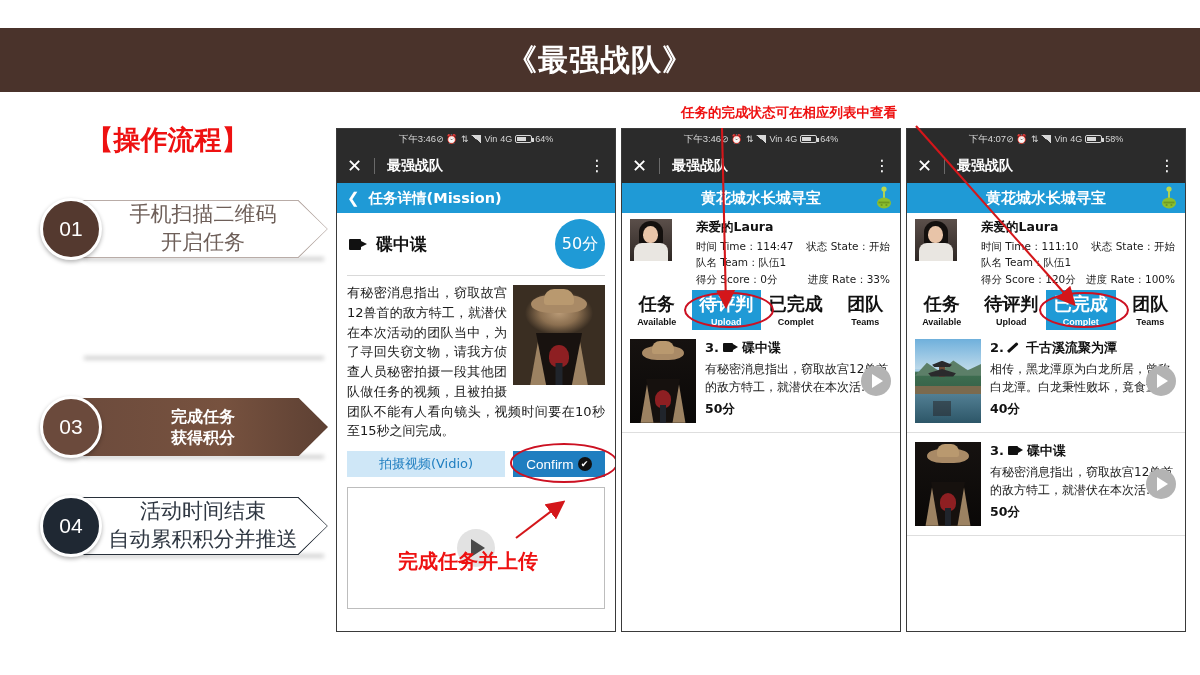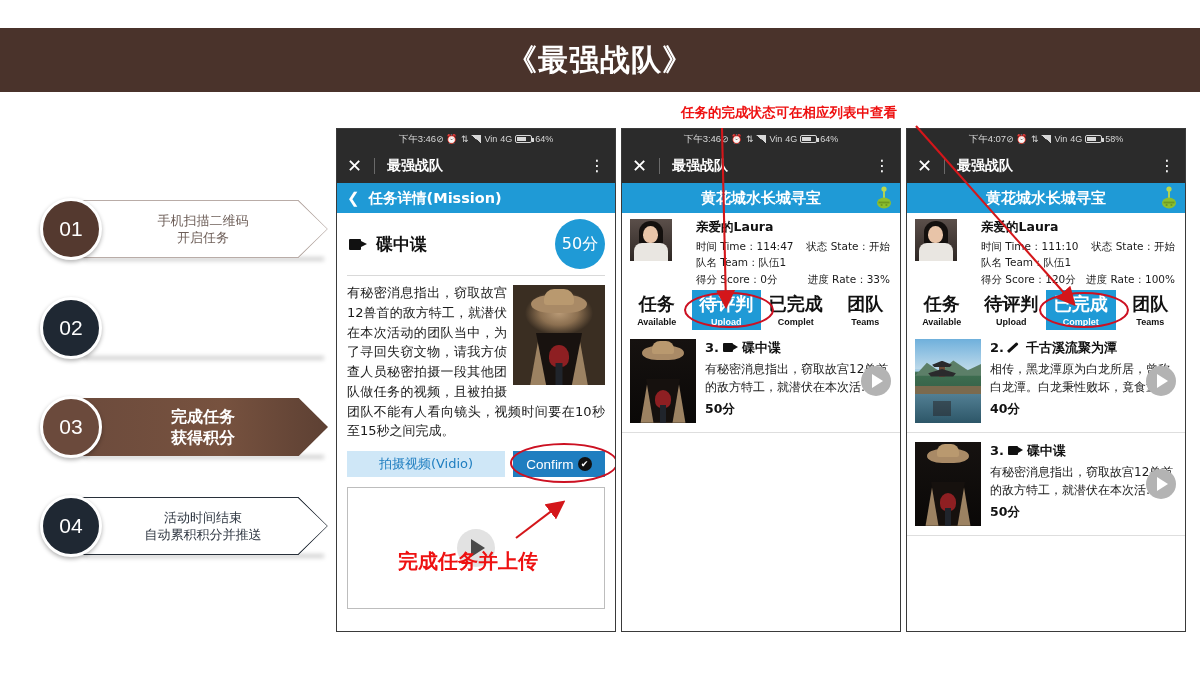--- a/index.html
+++ b/index.html
@@ -61,21 +61,21 @@
     clip-path: polygon(0 0, 89% 0, 100% 50%, 89% 100%, 0 100%);
     background: #ffffff; z-index: -1;
   }
   .arrow-outline-dark::before { background: #28303a; }
   .arrow-fill-brown {
     background: linear-gradient(90deg, #6b4a3c 0%, #77523f 60%, #5d4033 100%);
   }
   .arrow-text {
     text-align: center; line-height: 1.32;
     font-family: "DejaVu Serif", serif;
-    font-size: 13px;
+    font-size: 21px;
     white-space: nowrap;
   }
   .arrow-text.t-mute { color: #6e5f59; }
   .arrow-text.t-dark { color: #2f3742; }
   .arrow-text.t-white { color: #ffffff; font-weight: bold; font-size: 16px; }
   .step-line { display:block; }
 
   .step-badge {
     position: absolute; left: 0; top: 0;
     width: 62px; height: 62px; border-radius: 50%;
@@ -344,34 +344,34 @@
     pointer-events: none; overflow: visible; }
 </style>
 </head>
 <body>
 
 <div class="title-banner">
   <div class="title-banner-text">《最强战队》</div>
 </div>
 
 <div class="flow-panel">
+  <div class="flow-heading">【操作流程】</div>
 
   <div class="flow-step flow-step-1">
     <div class="shadow-bar"></div>
     <div class="arrow-shape arrow-outline">
       <div class="arrow-outline-inner"></div>
       <span class="arrow-text t-mute step-line">手机扫描二维码</span>
       <span class="arrow-text t-mute step-line">开启任务</span>
     </div>
     <div class="step-badge badge-brown">01</div>
   </div>
 
   <div class="flow-step flow-step-2">
     <div class="shadow-bar"></div>
-    <div class="step-badge badge-dark">02</div>
   </div>
 
   <div class="flow-step flow-step-3">
     <div class="shadow-bar"></div>
     <div class="arrow-shape arrow-fill-brown">
       <span class="arrow-text t-white step-line">完成任务</span>
       <span class="arrow-text t-white step-line">获得积分</span>
     </div>
     <div class="step-badge badge-brown2">03</div>
   </div>

